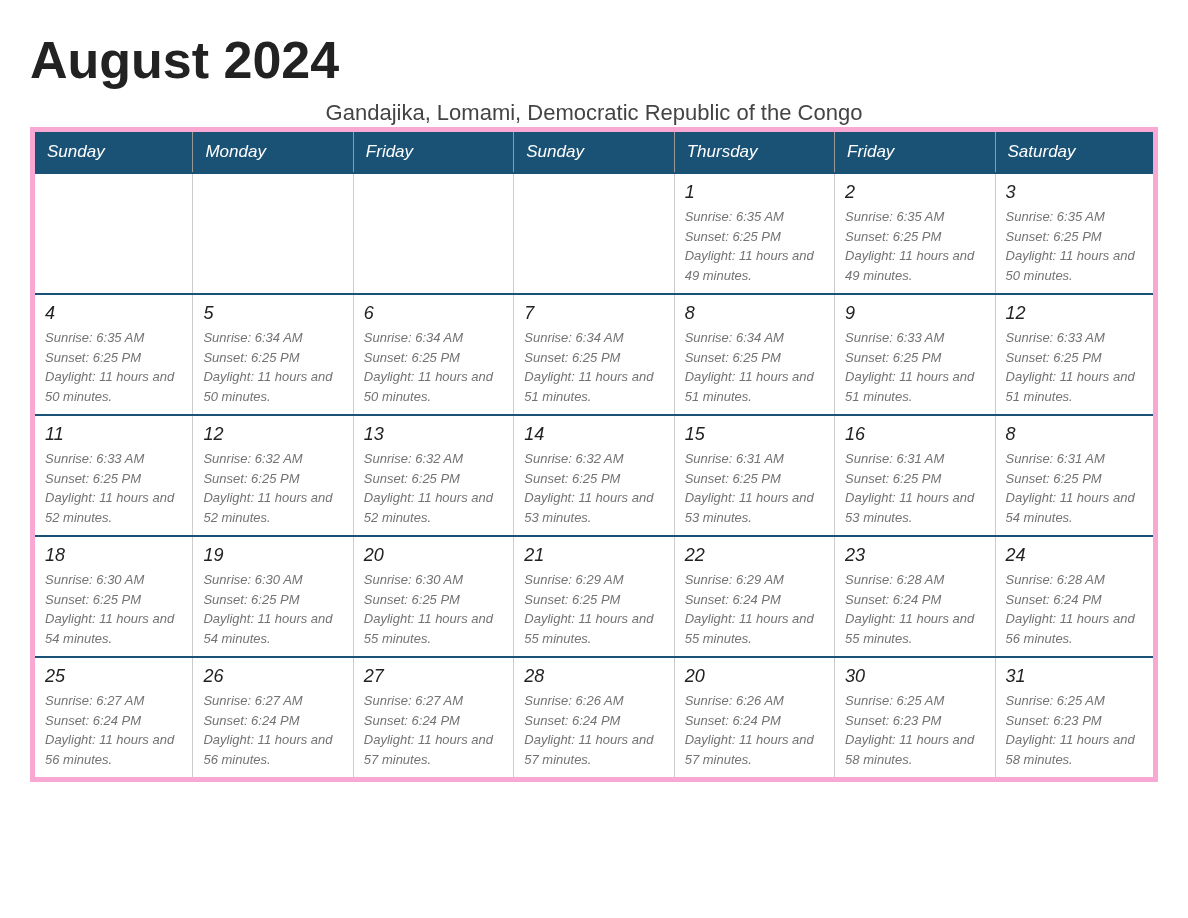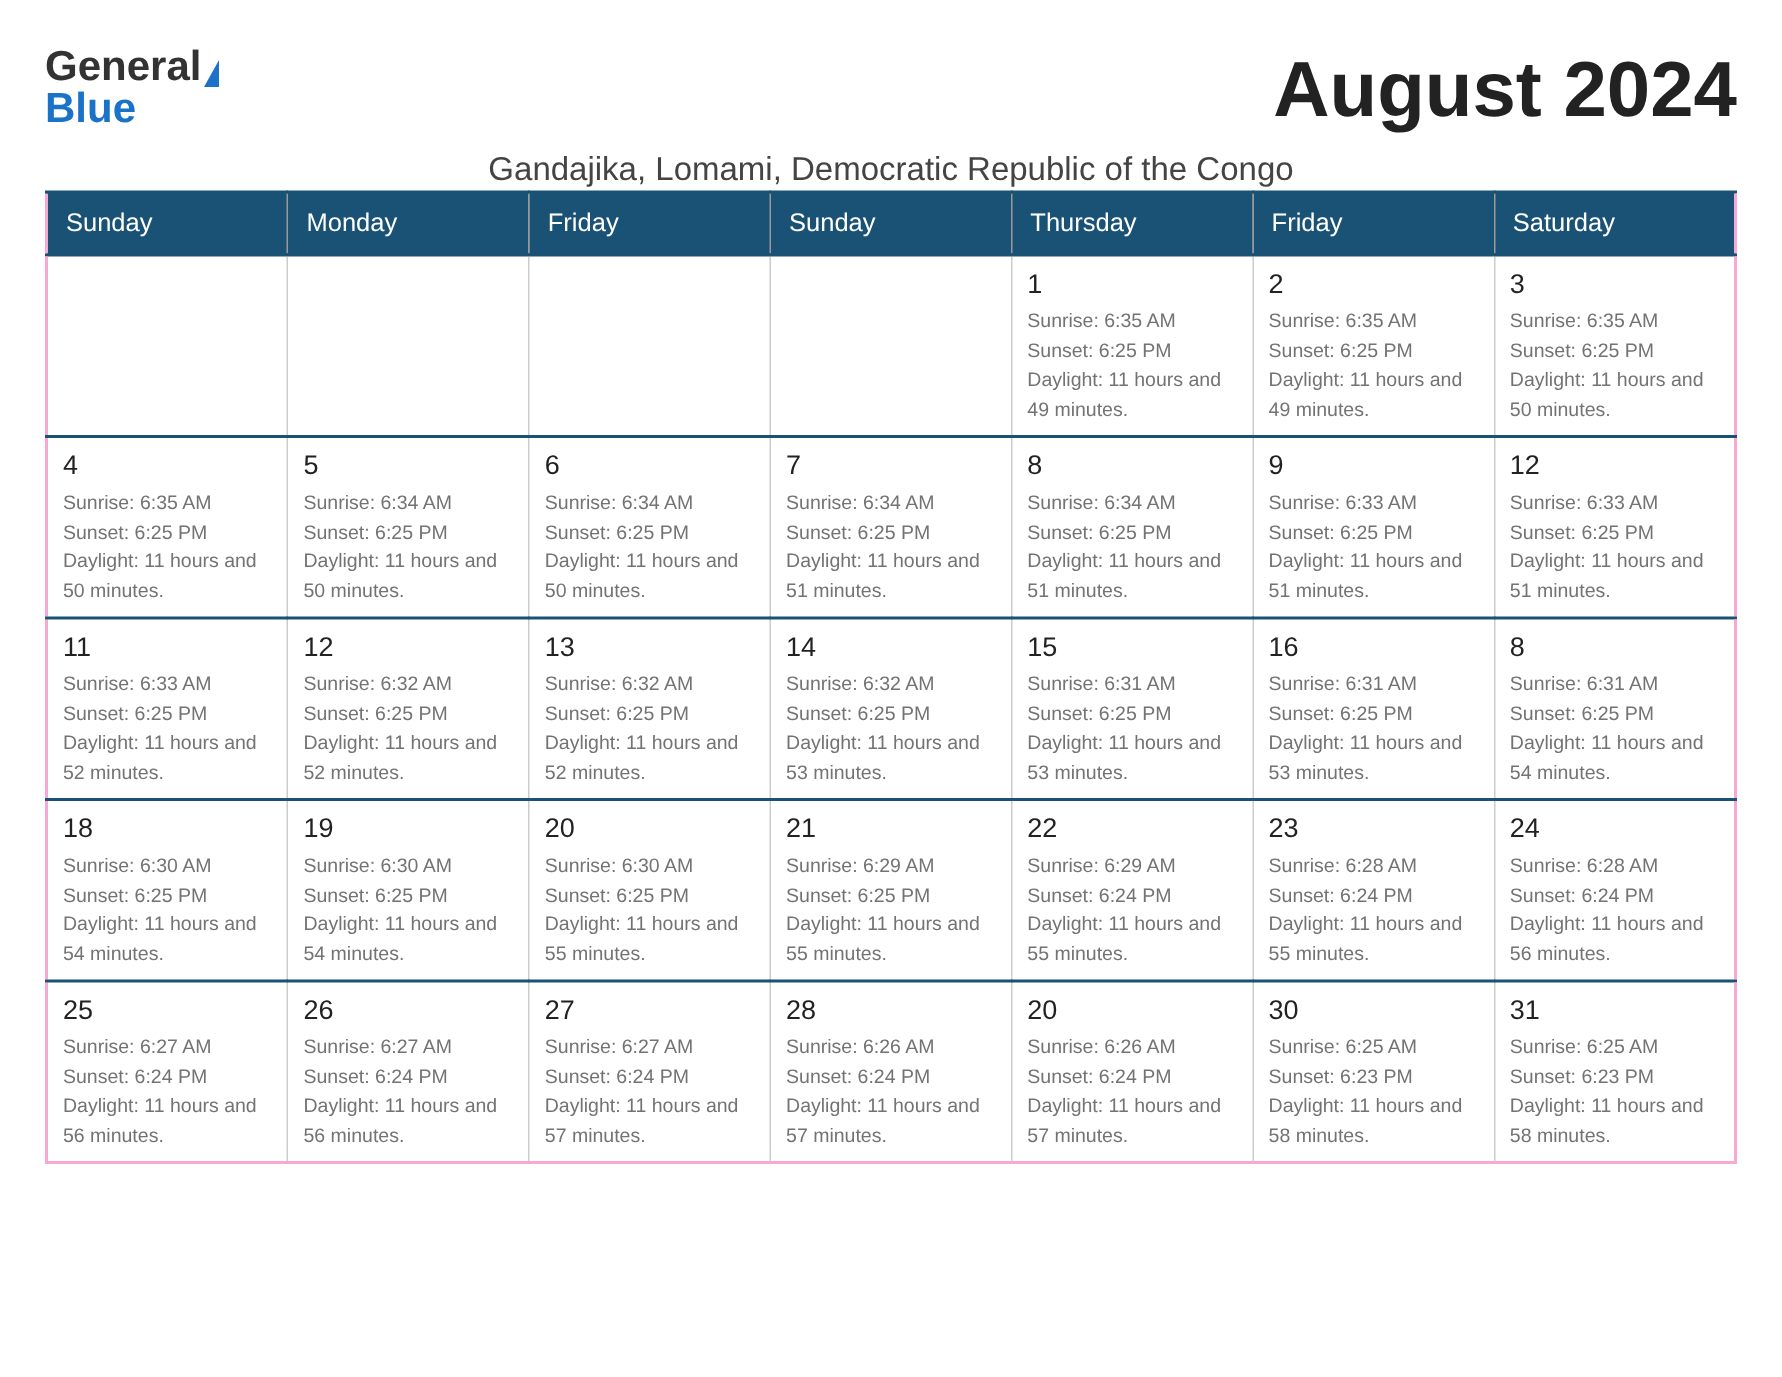--- a/index.html
+++ b/index.html
@@ -50,21 +50,22 @@
     }
     .location-title {
       text-align: center;
       font-size: 22px;
       color: #444;
       margin-bottom: 1px;
     }
     .calendar {
       width: 100%;
       border-collapse: collapse;
-      border: 2px solid #f9a8d4;
+      border: 5px solid #f9a8d4;
+      font-style: italic;
     }
     .calendar th {
       background-color: #1a5276;
       color: #fff;
       font-size: 17px;
       font-weight: normal;
       padding: 10px 12px;
       text-align: left;
       border: 1px solid #999;
     }
@@ -93,26 +94,20 @@
       line-height: 1.5;
     }
     .empty-cell {
       background: #fff;
     }
   </style>
 </head>
 <body>
 
 <div class="header-area">
-  <div class="logo">
-    <div>
-      <span class="logo-general">General</span><span class="logo-triangle"></span>
-    </div>
-    <div class="logo-blue">Blue</div>
-  </div>
   <div class="month-title">August 2024</div>
 </div>
 
 <div class="location-title">Gandajika, Lomami, Democratic Republic of the Congo</div>
 
 <table class="calendar">
   <thead>
     <tr>
       <th>Sunday</th>
       <th>Monday</th>

